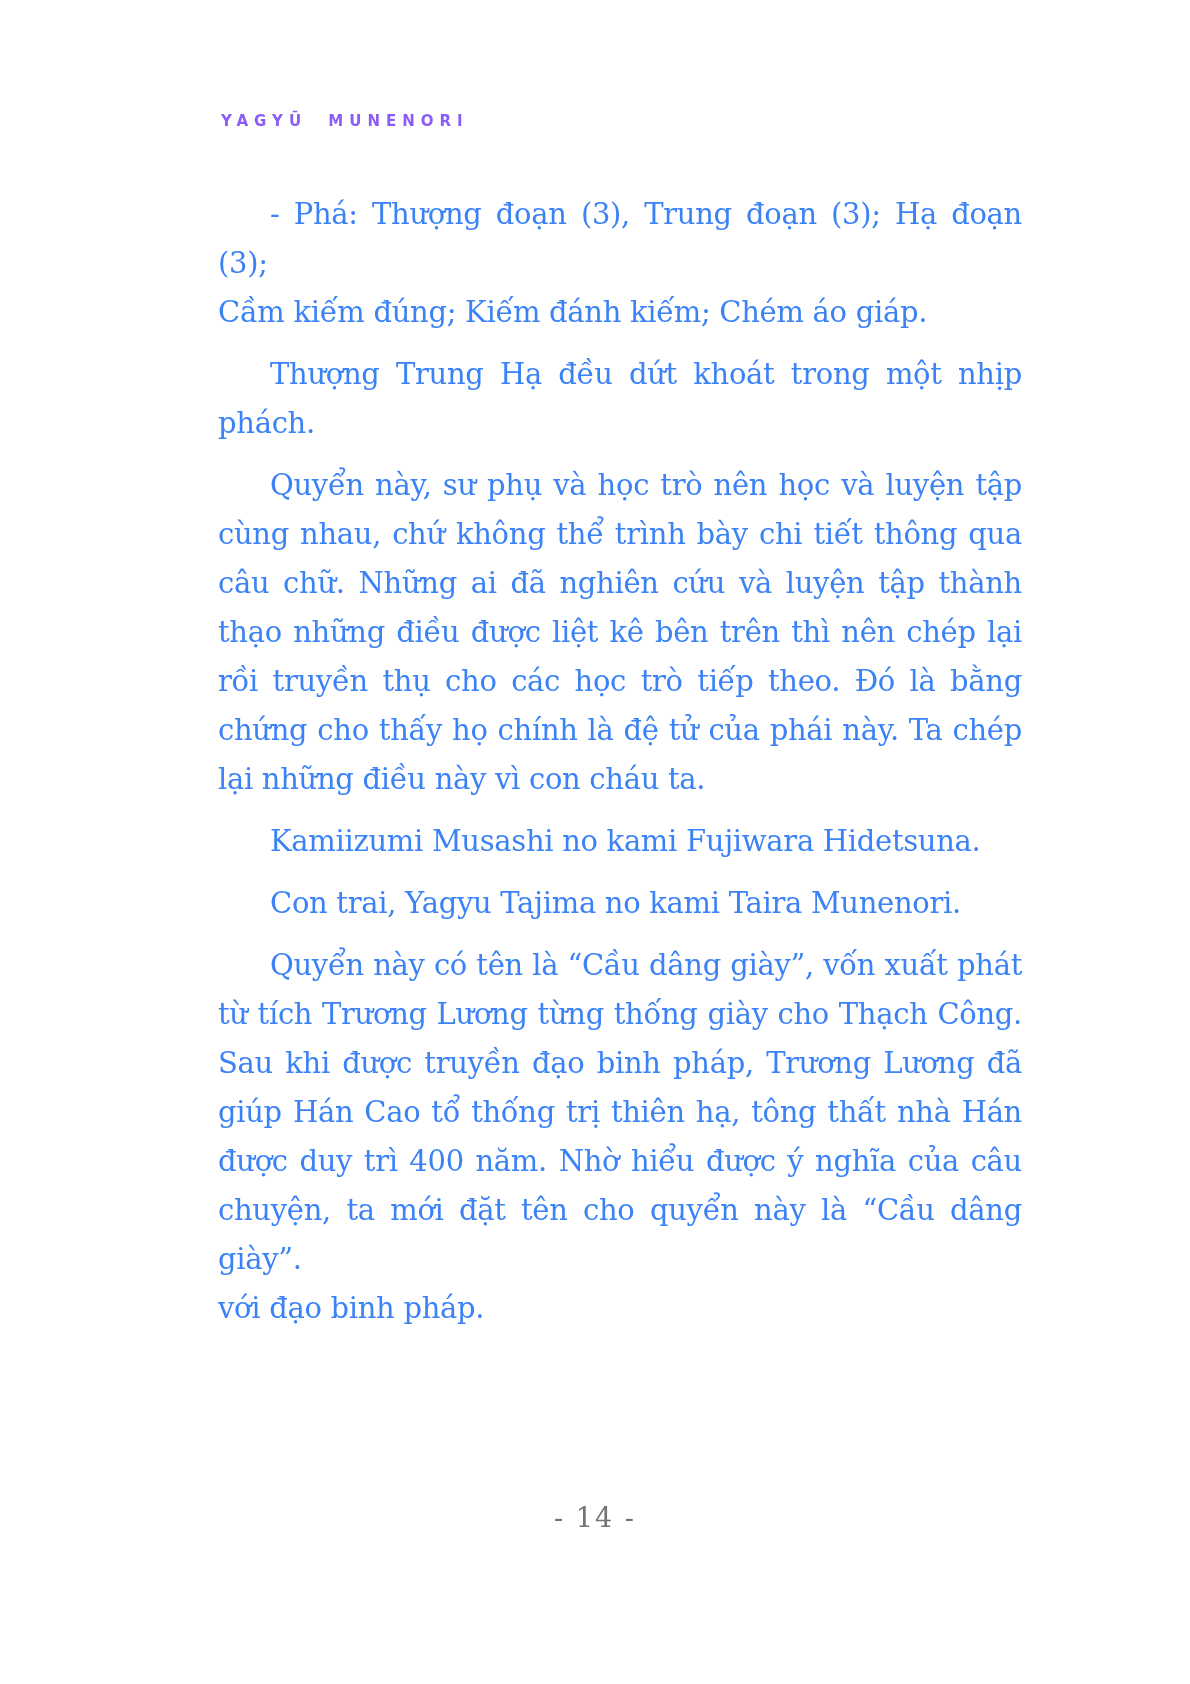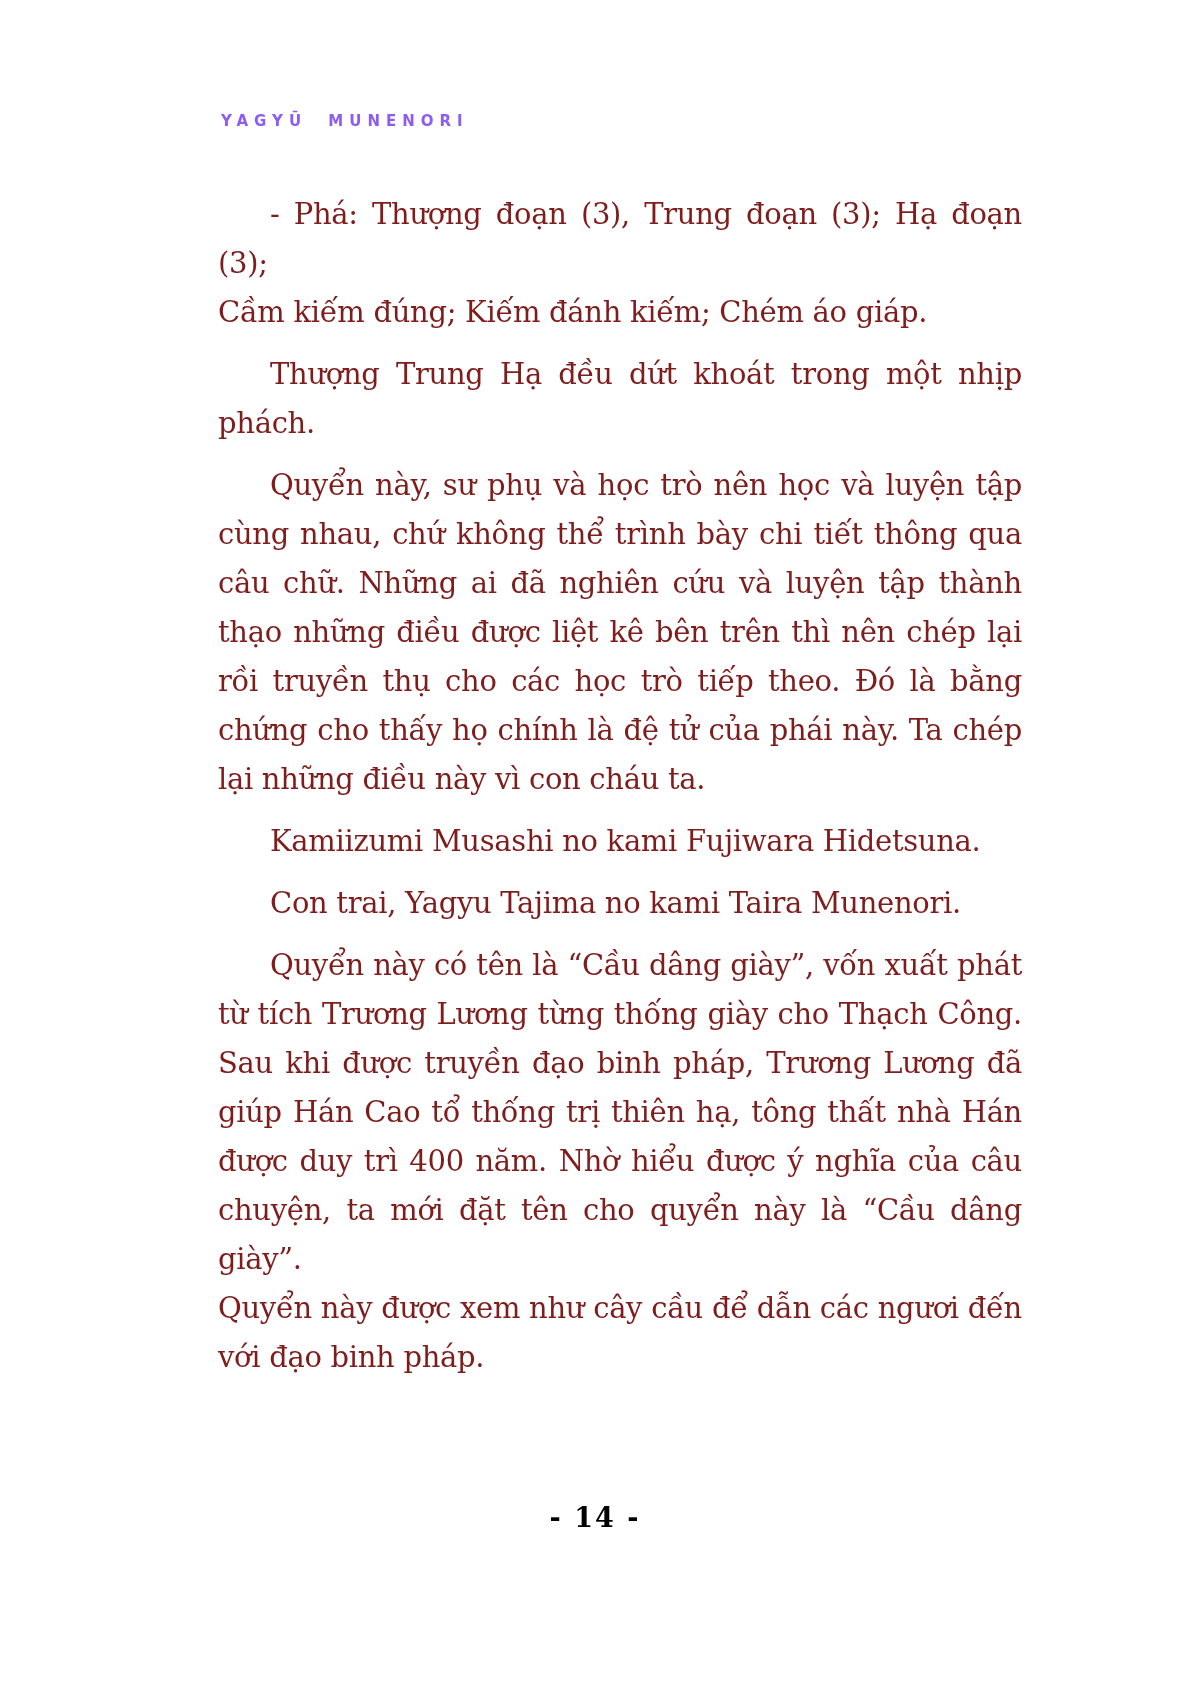--- a/index.html
+++ b/index.html
@@ -29,21 +29,21 @@
     margin-top: 8px;
   }
   .body-text {
     position: absolute;
     left: 218px;
     top: 190px;
     width: 804px;
     font-size: 29px;
     line-height: 49px;
     letter-spacing: -0.3px;
-    color: #7f1d1d;
+    color: #3b82f6;
   }
   .paragraph {
     margin: 0 0 13px 0;
   }
   .line {
     text-align: left;
   }
   .line.fill {
     text-align: justify;
     text-align-last: justify;
@@ -51,23 +51,23 @@
   .line.indent {
     text-indent: 52px;
   }
   .folio {
     position: absolute;
     left: 0;
     top: 1502px;
     width: 100%;
     text-align: center;
     font-size: 27px;
-    font-weight: bold;
+    font-weight: normal;
     letter-spacing: 2px;
-    color: #000000;
+    color: #737373;
   }
 </style>
 </head>
 <body>
 
 <div class="page">
   <div class="running-head">YAGYŪ MUNENORI</div>
 
   <div class="body-text">
       <div class="paragraph">
@@ -92,19 +92,18 @@
       <div class="paragraph">
         <div class="line indent">Con trai, Yagyu Tajima no kami Taira Munenori.</div>
       </div>
       <div class="paragraph">
         <div class="line indent fill">Quyển này có tên là “Cầu dâng giày”, vốn xuất phát</div>
         <div class="line fill">từ tích Trương Lương từng thống giày cho Thạch Công.</div>
         <div class="line fill">Sau khi được truyền đạo binh pháp, Trương Lương đã</div>
         <div class="line fill">giúp Hán Cao tổ thống trị thiên hạ, tông thất nhà Hán</div>
         <div class="line fill">được duy trì 400 năm. Nhờ hiểu được ý nghĩa của câu</div>
         <div class="line fill">chuyện, ta mới đặt tên cho quyển này là “Cầu dâng giày”.</div>
-        <div class="line fill">Quyển này được xem như cây cầu để dẫn các ngươi đến</div>
         <div class="line">với đạo binh pháp.</div>
       </div>
     </div>
 
   <div class="folio">- 14 -</div>
 </div>
 
 </body></html>

